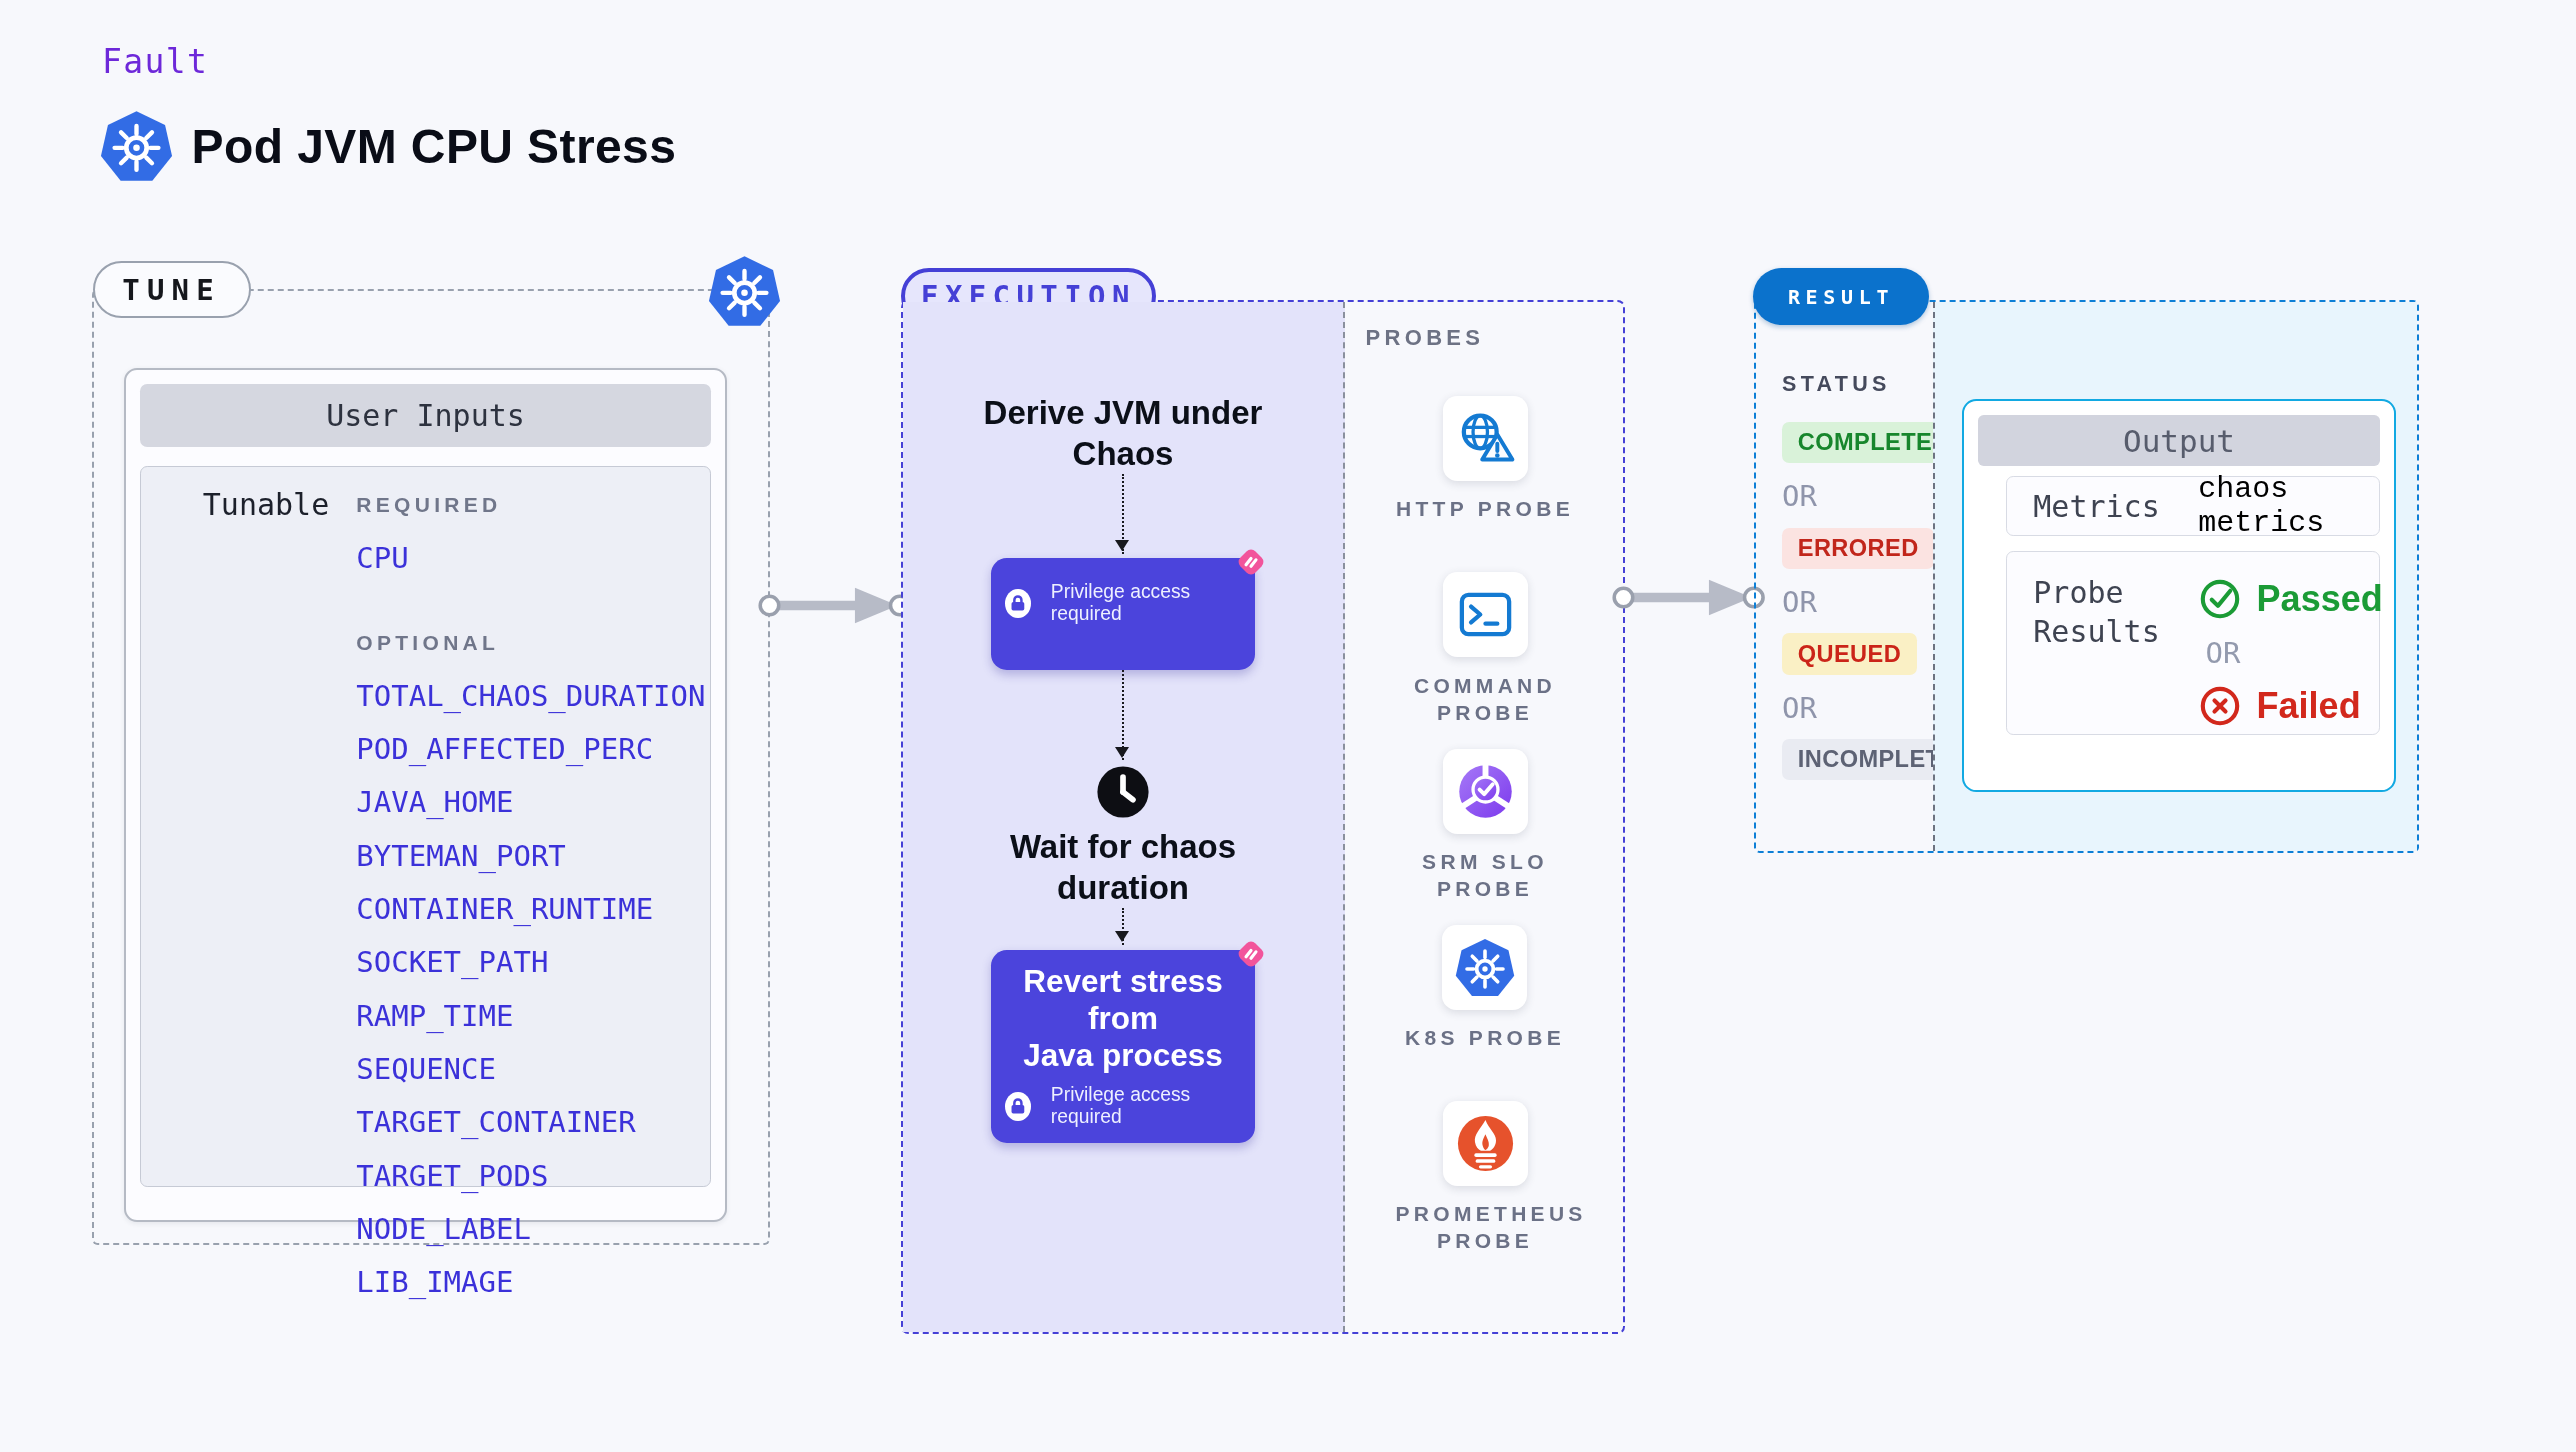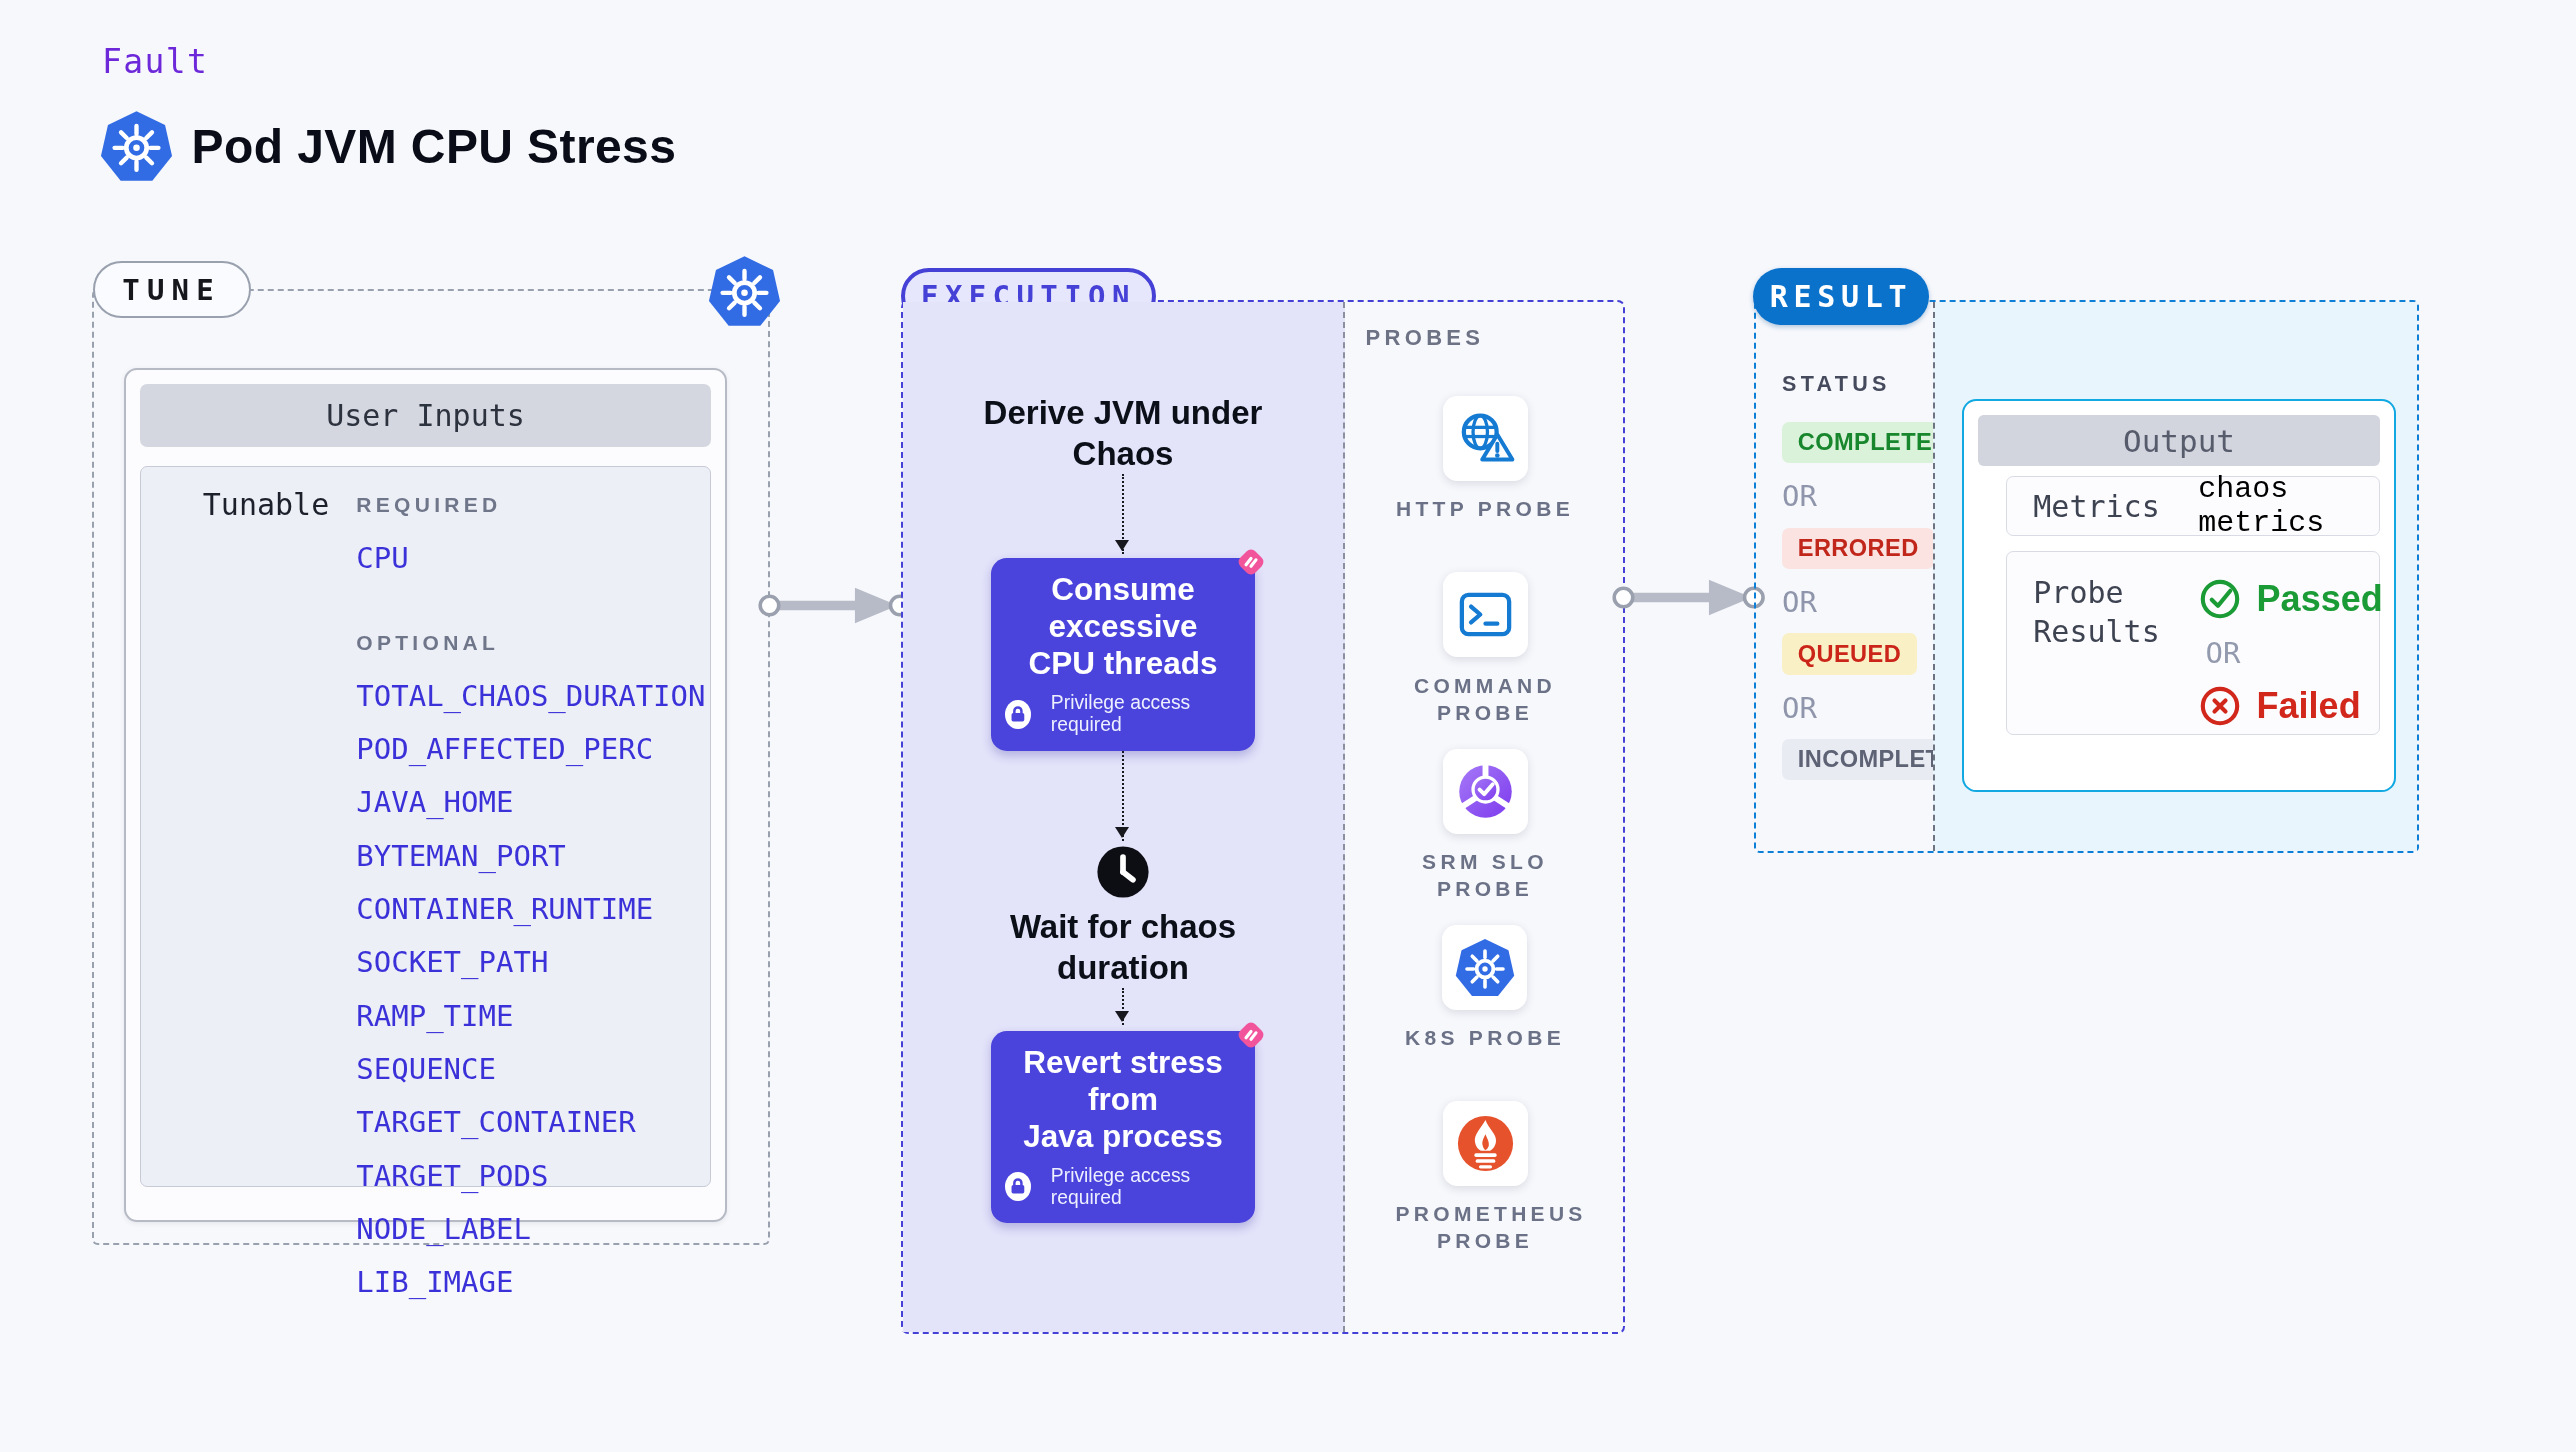--- a/index.html
+++ b/index.html
@@ -70,21 +70,21 @@
   
   .probes-panel{position:absolute;left:444px;top:0;right:0;bottom:0;}
   .probes-label{position:absolute;left:18.6px;top:23px;}
   .probe-list{position:absolute;top:94px;left:0;right:0;display:flex;flex-direction:column;align-items:center;}
   .probe-item{display:flex;flex-direction:column;align-items:center;margin-bottom:23px;}
   .probe-tile{width:85px;height:85px;background:#ffffff;border-radius:14.3px;box-shadow:0 2.9px 8.6px rgba(50,55,80,.14);display:flex;align-items:center;justify-content:center;}
   .probe-name{margin-top:14.3px;min-height:54px;font-weight:bold;font-size:21px;line-height:27px;letter-spacing:4.3px;color:var(--muted-label);text-align:center;max-width:179px;}
 
   
   .result-box{position:absolute;left:1754px;top:300px;width:665px;height:553px;border:2.9px dashed var(--result-border);border-radius:5.7px;}
-  .result-pill{left:-2.9px;top:-34px;width:176px;height:57px;background:var(--result-blue);font-size:30px;letter-spacing:5.7px;color:#ffffff;box-shadow:0 2.1px 5.7px rgba(10,80,150,.3);}
+  .result-pill{left:-2.9px;top:-34px;width:176px;height:57px;background:var(--result-blue);font-size:20px;letter-spacing:5.7px;color:#ffffff;box-shadow:0 2.1px 5.7px rgba(10,80,150,.3);}
   .status-col{position:absolute;left:0;top:0;width:177px;height:100%;}
   .status-label{position:absolute;left:26px;top:70px;font-weight:bold;letter-spacing:4.3px;color:#454a5c;font-size:21.5px;}
   .status-stack{position:absolute;left:26px;top:120px;display:flex;flex-direction:column;align-items:flex-start;}
   .st-badge{display:inline-block;padding:7.2px 15.8px;border-radius:7.2px;font-weight:bold;font-size:23.6px;letter-spacing:0.4px;margin-bottom:17px;white-space:nowrap;}
   .st-or{font-family:"DejaVu Sans Mono",monospace;font-size:29px;color:var(--or-gray);line-height:33px;margin-bottom:14.3px;}
   .result-panel{position:absolute;left:177px;right:0;top:0;bottom:0;background:var(--result-panel);border-left:2.1px dashed #6d7381;}
   .output-card{position:absolute;left:27px;top:97px;width:434px;height:393px;background:#ffffff;border:2.9px solid var(--output-border);border-radius:14.3px;padding:14.3px;}
   .output-header{height:51px;background:#d2d4de;border-radius:5.7px;display:flex;align-items:center;justify-content:center;font-family:"DejaVu Sans Mono",monospace;font-size:31px;color:#575c6c;}
   .output-row{border:1.4px solid #d8dbe4;border-radius:7.2px;background:#fcfcff;display:flex;align-items:center;padding-left:26px;margin-left:28px;}
   .row-metrics{margin-top:10px;height:60px;}
@@ -187,24 +187,20 @@
       <div class="step-text">
         <span style="display:block">Derive JVM under</span>
         <span style="display:block">Chaos</span>
       </div>
       <div class="connector arrow" style="height:80px"></div>
 
       <div class="chaos-node" style="margin-top:4.3px;min-height:112px">
         <svg class="pink-corner" width="34" height="34" viewBox="0 0 48 48">
             <use href="#pink-chaos"></use>
           </svg>
-        <div class="node-title">
-          <span style="display:block">Consume excessive</span>
-          <span style="display:block">CPU threads</span>
-        </div>
         <div class="priv-row">
           <span class="lock-circle">
             <svg width="15.8" height="17" viewBox="0 0 22 24">
                 <rect x="2" y="10" width="18" height="12" rx="2.5" fill="var(--node-purple)"></rect>
                 <path d="M6 10 V7 a5 5 0 0 1 10 0 V10" fill="none" stroke="var(--node-purple)" stroke-width="3.5"></path>
               </svg>
           </span>
           <span class="priv-text">Privilege access required</span>
         </div>
       </div>

